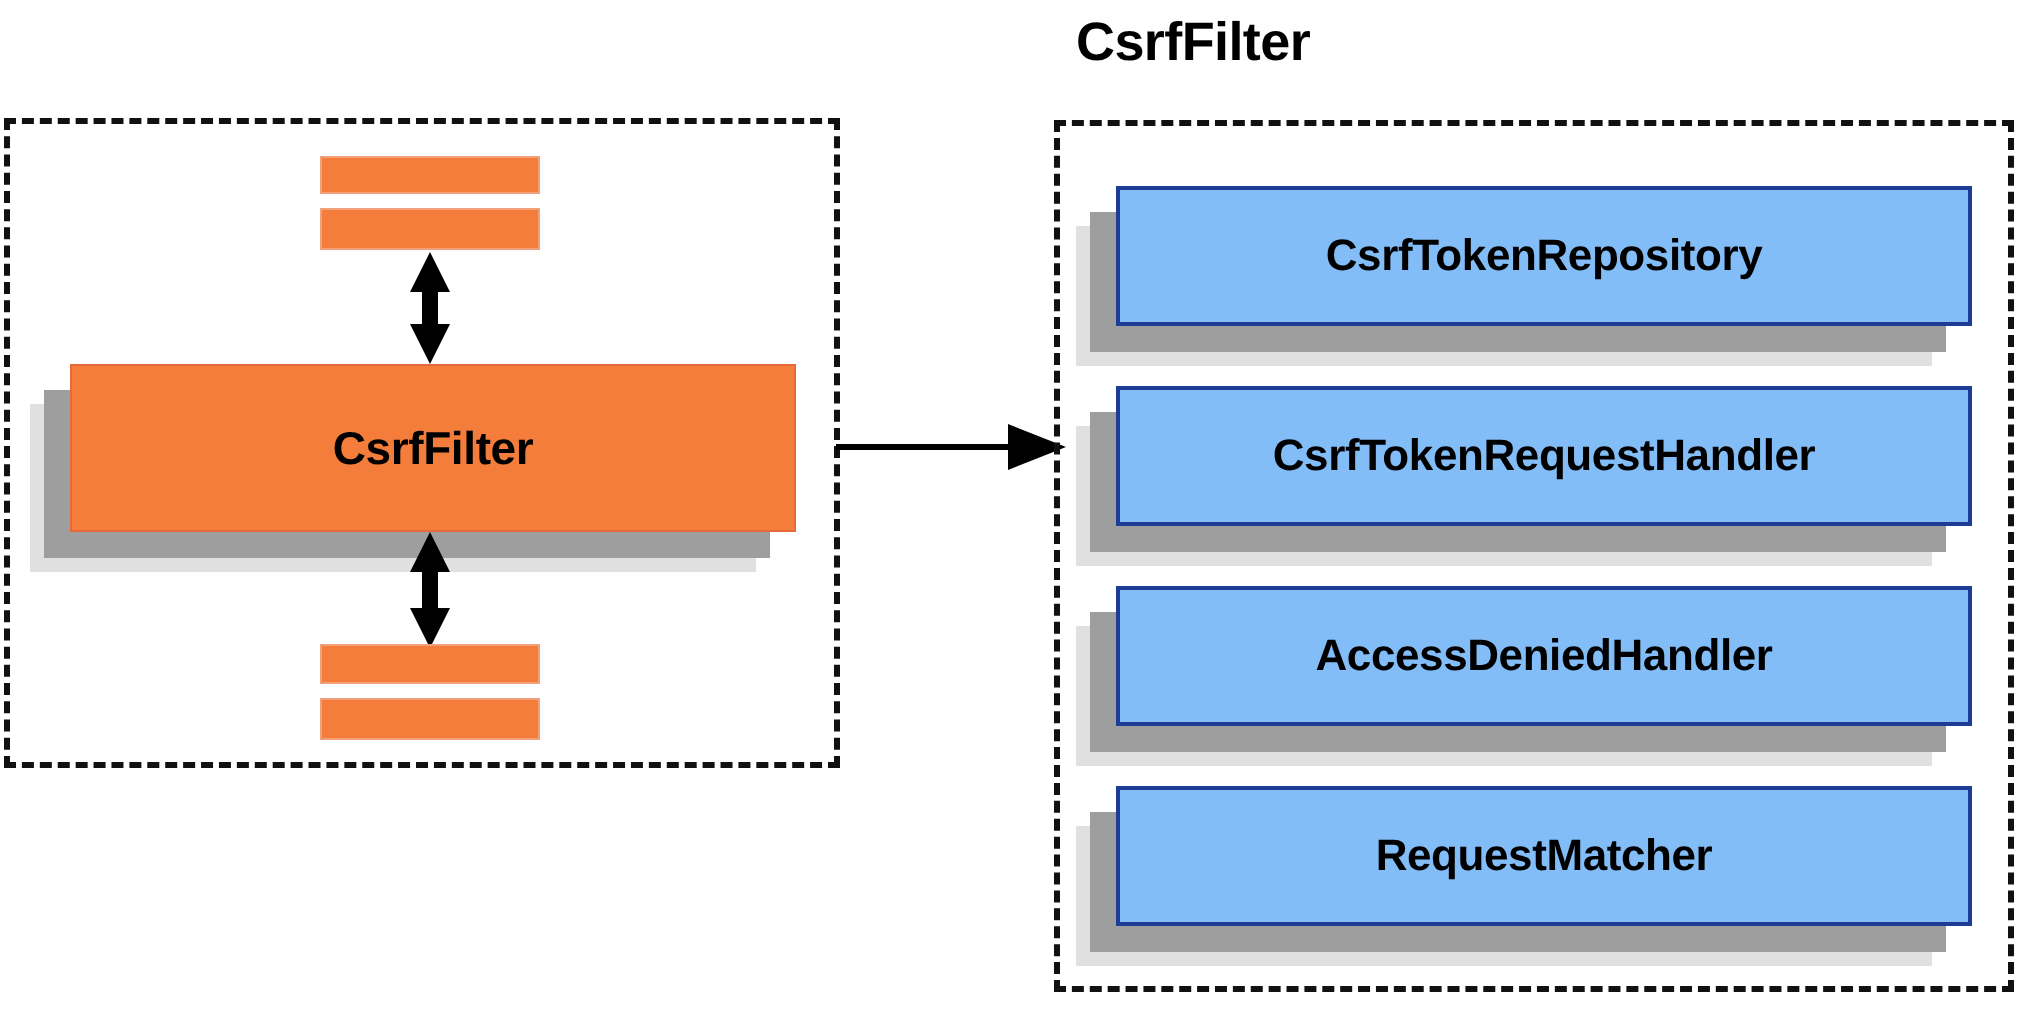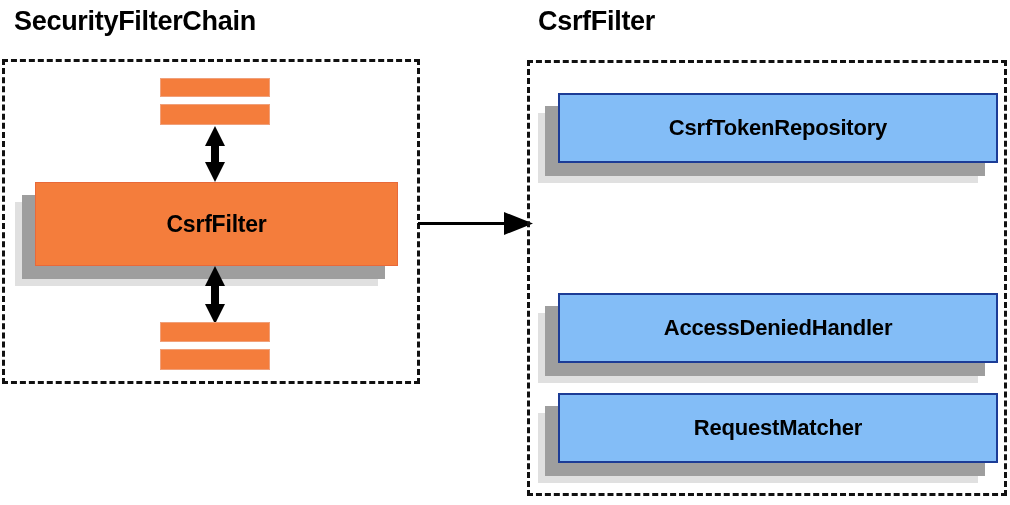--- a/index.html
+++ b/index.html
@@ -105,21 +105,20 @@
   #csrf-filter-box {
     left: 35px; top: 182px;
     width: 363px; height: 84px;
   }
 
   
   .blue-item {
     left: 558px;
     width: 428px;
     height: 70px;
-    padding-left: 12px;
   }
 
   
   .v-arrow {
     position: absolute;
     width: 30px;
   }
   .v-arrow svg { display: block; }
 
   
@@ -128,21 +127,20 @@
     left: 418px; top: 212px;
     width: 115px; height: 24px;
   }
   #connector-arrow svg { display: block; }
 </style>
 </head>
 <body>
 
 <div id="canvas">
 
-  <div id="title-left" class="panel-title">SecurityFilterChain</div>
 
   <div id="title-right" class="panel-title">CsrfFilter</div>
 
   <div id="panel-left" class="dashed-panel"></div>
 
   <div class="orange-bar" style="left:160px; top:78px; width:110px; height:19px;"></div>
   <div class="orange-bar" style="left:160px; top:104px; width:110px; height:21px;"></div>
 
   <div class="v-arrow" style="left:200px; top:126px; height:56px;">
     <svg width="30" height="56" viewBox="0 0 30 56">
@@ -177,20 +175,25 @@
   </div>
 
   <div id="panel-right" class="dashed-panel"></div>
 
   <div class="shadow-box box-blue blue-item" style="top:93px;">
     <div class="sh-light"></div>
     <div class="sh-dark"></div>
     <div class="face">CsrfTokenRepository</div>
   </div>
 
+  <div class="shadow-box box-blue blue-item" style="top:193px;">
+    <div class="sh-light"></div>
+    <div class="sh-dark"></div>
+    <div class="face">CsrfTokenRequestHandler</div>
+  </div>
 
   <div class="shadow-box box-blue blue-item" style="top:393px;">
     <div class="sh-light"></div>
     <div class="sh-dark"></div>
     <div class="face">RequestMatcher</div>
   </div>
 
   <div class="shadow-box box-blue blue-item" style="top:293px;">
     <div class="sh-light"></div>
     <div class="sh-dark"></div>

